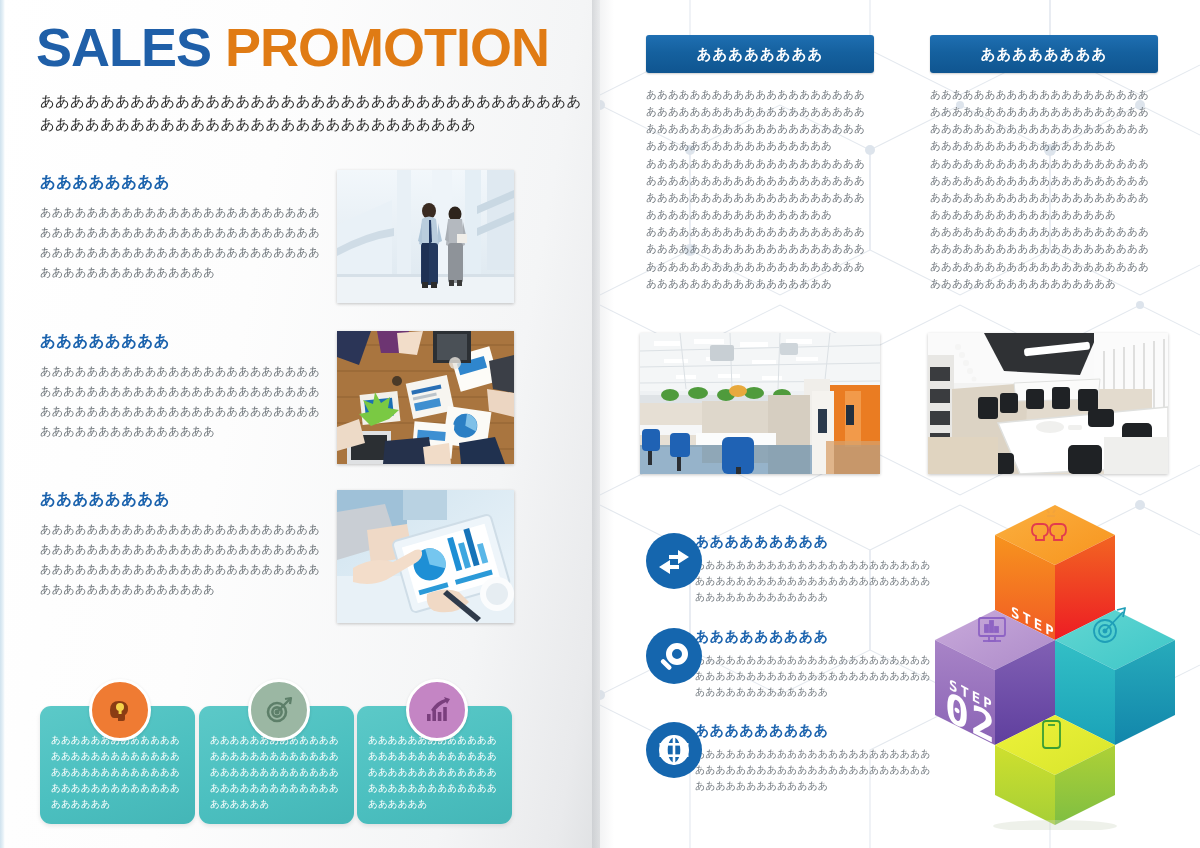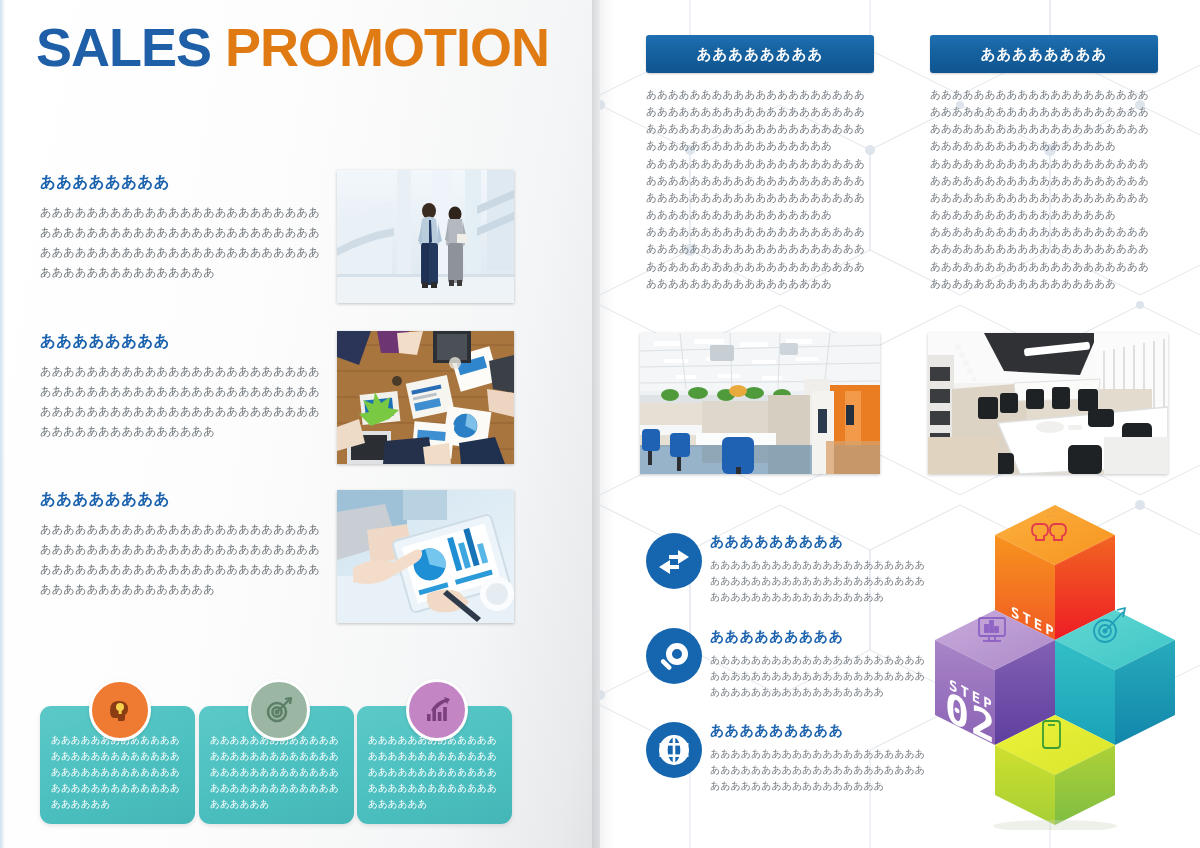--- a/index.html
+++ b/index.html
@@ -78,21 +78,21 @@
   .rbody2{left:930px;top:86px;width:225px;}
 
   
   .feat{position:absolute;left:646px;width:285px;}
   .feat1{top:533px;} .feat2{top:628px;} .feat3{top:722px;}
   .feat .circ{
     position:absolute;left:0;top:0;width:56px;height:56px;border-radius:50%;
     background:#1566ae;display:flex;align-items:center;justify-content:center;
   }
   .feat .circ svg{width:32px;height:32px;fill:#fff;}
-  .feat .tx{margin-left:64px;}
+  .feat .tx{margin-left:49px;}
   .feat .fh{font-size:14px;font-weight:bold;color:#1a62ad;letter-spacing:.5px;margin:0 0 6px 0;}
   .feat .fb{font-size:10px;line-height:1.62;color:#757c82;word-break:break-all;}
 
   
   .tcard{
     position:absolute;top:706px;width:155px;height:118px;border-radius:11px;
     background:linear-gradient(160deg,#5cc9c8 0%,#4cc0c0 55%,#44b6b7 100%);
     box-shadow:0 2px 4px rgba(0,0,0,.10);
   }
   .tcard .ct{
@@ -186,20 +186,21 @@
 
   <div class="left-sheen"></div>
   <div class="fold"></div>
   <div class="edge-left"></div>
 
   <div class="content">
 
     <div class="title">
       <span class="t-blue">SALES</span><span>&nbsp;</span><span class="t-orange">PROMOTION</span>
     </div>
+    <div class="intro">あああああああああああああああああああああああああああああああああああああああああああああああああああああああああああああああああ</div>
 
     <div class="lsec lsec1">
       <div class="h">ああああああああ</div>
       <div class="b">あああああああああああああああああああああああああああああああああああああああああああああああああああああああああああああああああああああああああああああああああああああああ</div>
     </div>
     <div class="lsec lsec2">
       <div class="h">ああああああああ</div>
       <div class="b">あああああああああああああああああああああああああああああああああああああああああああああああああああああああああああああああああああああああああああああああああああああああ</div>
     </div>
     <div class="lsec lsec3">

